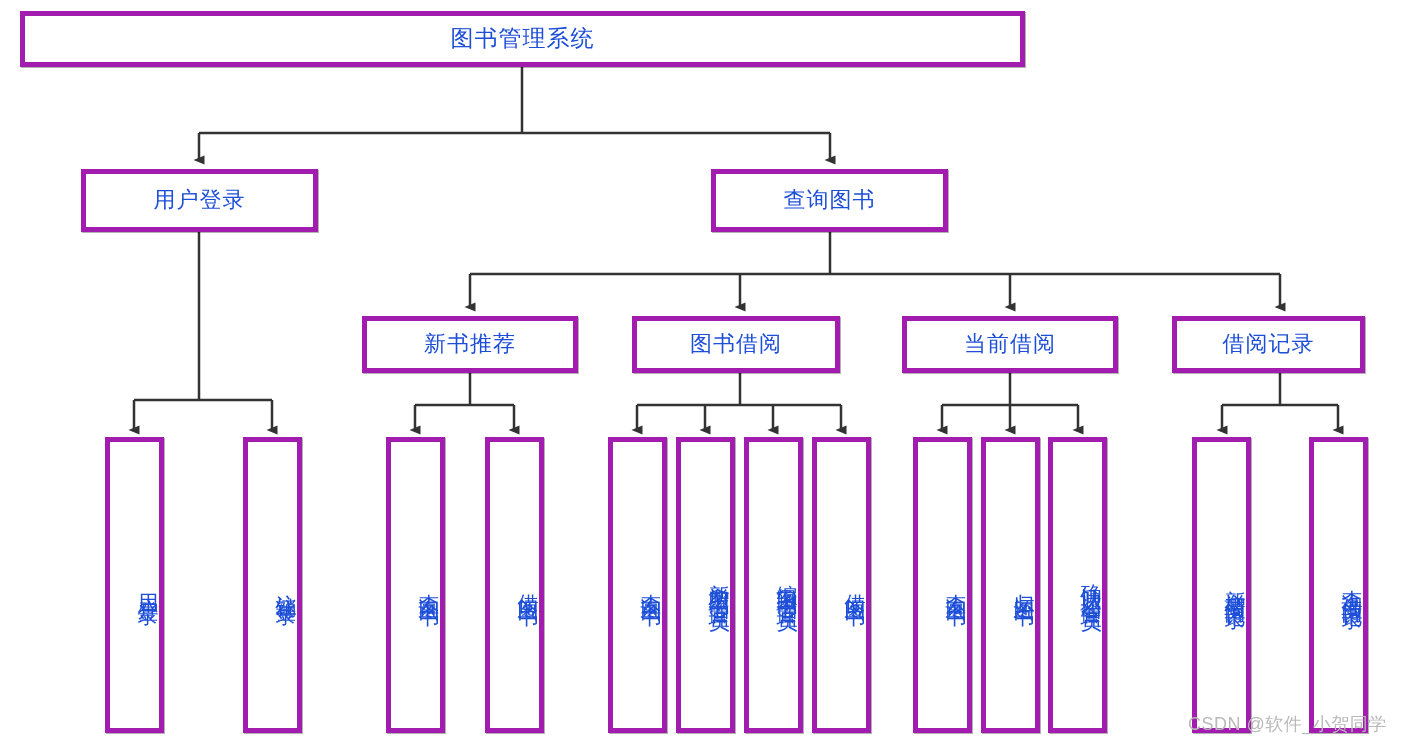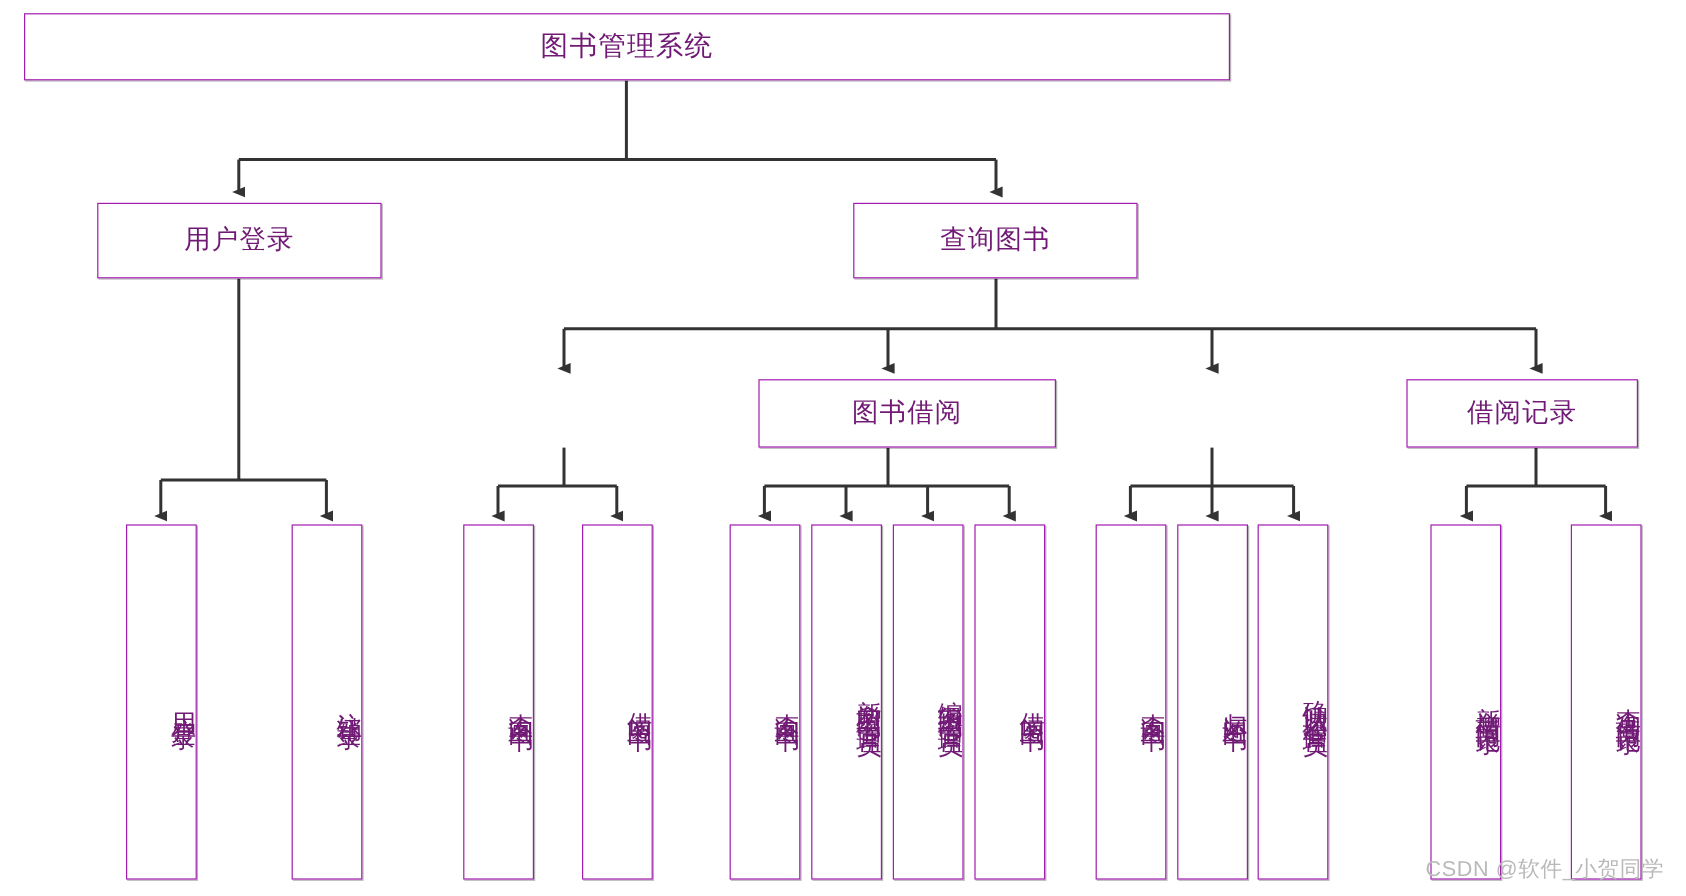--- a/index.html
+++ b/index.html
@@ -21,26 +21,26 @@
     position: absolute;
     left: 0;
     top: 0;
     width: 1405px;
     height: 747px;
   }
   .node {
     position: absolute;
     box-sizing: border-box;
     background: #ffffff;
-    border: 1px solid #a21caf;
+    border: 5px solid #a21caf;
     box-shadow: 1px 1px 0 rgba(0,0,0,0.30);
     display: flex;
     align-items: center;
     justify-content: center;
-    color: #701a75;
+    color: #1d4ed8;
     z-index: 2;
   }
   .node.horizontal {
     font-size: 22px;
     letter-spacing: 1px;
     line-height: 1.2;
   }
   .node.root {
     font-size: 23px;
   }
@@ -128,22 +128,28 @@
     <span>图书管理系统</span>
   </div>
 
   <div class="node horizontal" style="left:81px; top:169px; width:237px; height:63px;">
     <span>用户登录</span>
   </div>
   <div class="node horizontal" style="left:711px; top:169px; width:237px; height:63px;">
     <span>查询图书</span>
   </div>
 
-  <div class="node horizontal" style="left:632px; top:316px; width:248px; height:57px;">
+  <div class="node horizontal" style="left:362px; top:316px; width:216px; height:57px;">
+    <span>新书推荐</span>
+  </div>
+  <div class="node horizontal" style="left:632px; top:316px; width:208px; height:57px;">
     <span>图书借阅</span>
+  </div>
+  <div class="node horizontal" style="left:902px; top:316px; width:216px; height:57px;">
+    <span>当前借阅</span>
   </div>
   <div class="node horizontal" style="left:1172px; top:316px; width:193px; height:57px;">
     <span>借阅记录</span>
   </div>
 
   <div class="node vertical" style="left:105px; top:437px; width:59px; height:296px;">
     <span class="vtext">用户登录</span>
   </div>
   <div class="node vertical" style="left:243px; top:437px; width:59px; height:296px;">
     <span class="vtext">注销登录</span>

